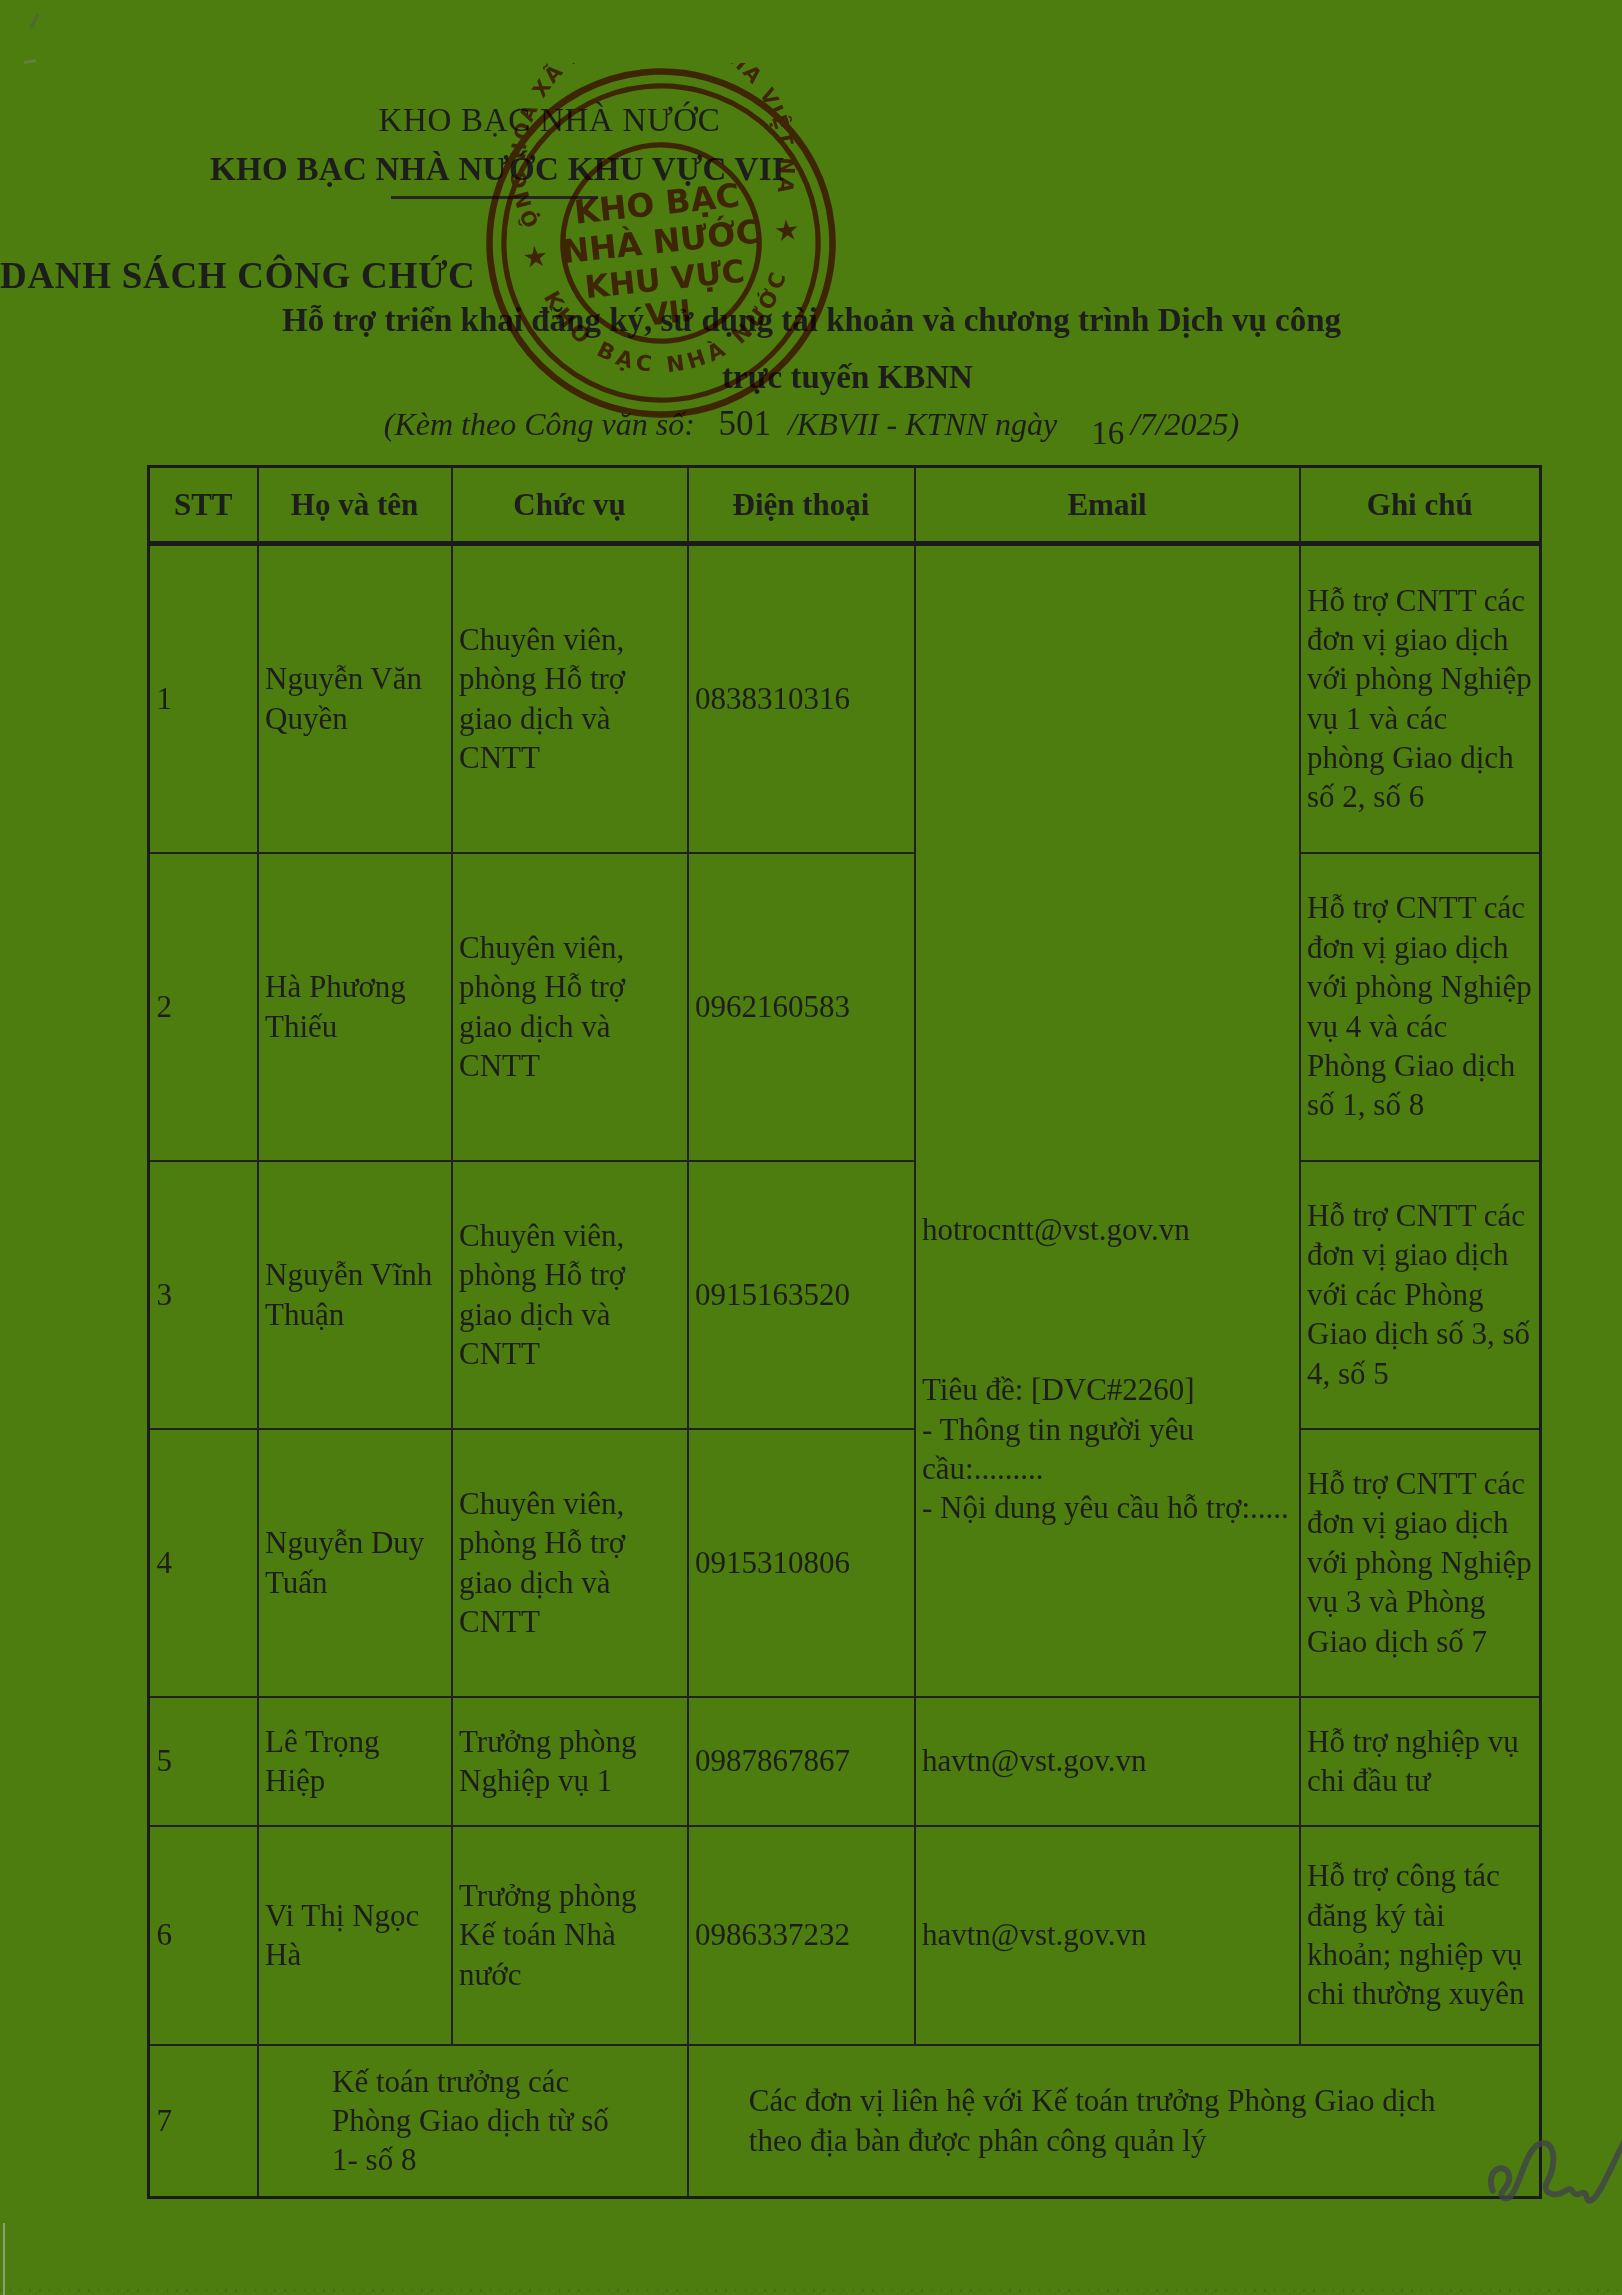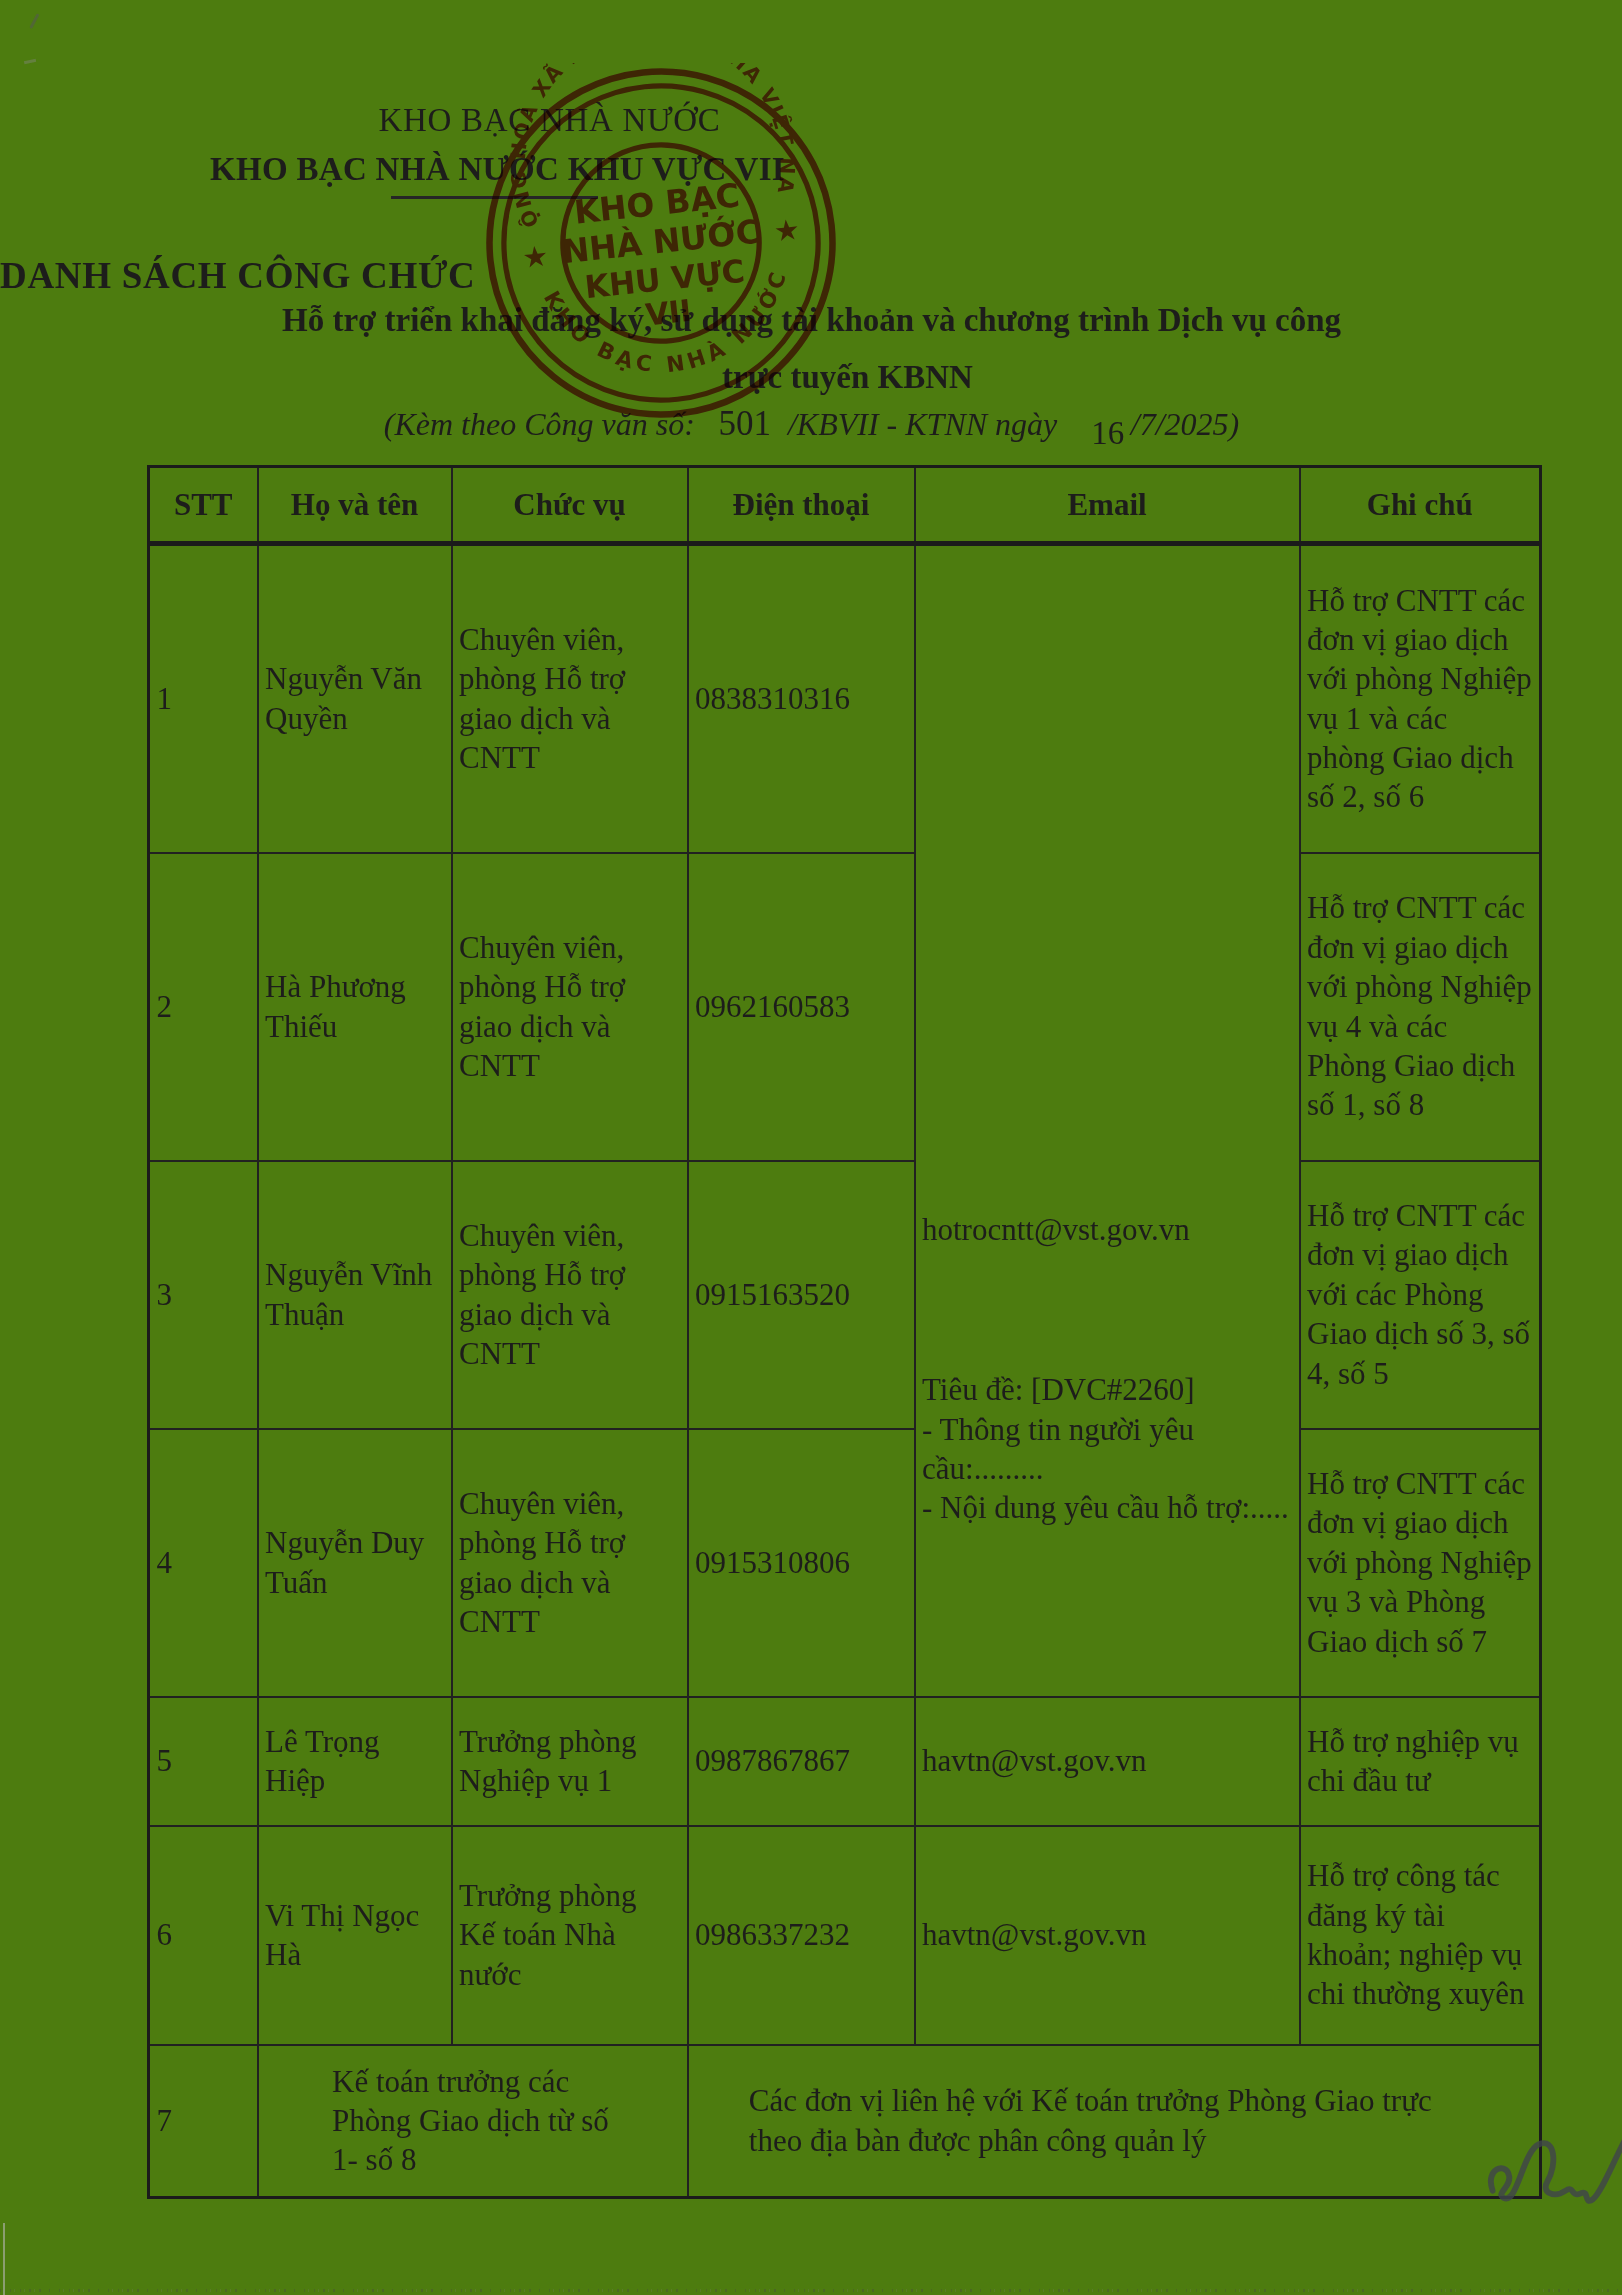--- a/index.html
+++ b/index.html
@@ -183,21 +183,21 @@
         <td>0986337232</td>
         <td>havtn@vst.gov.vn</td>
         <td>Hỗ trợ công tác đăng ký tài khoản; nghiệp vụ chi thường xuyên</td>
       </tr>
       <tr class="r7">
         <td>7</td>
         <td class="merged-name" colspan="2">
           <div class="merged-name-inner">Kế toán trưởng các Phòng Giao dịch từ số 1- số 8</div>
         </td>
         <td class="merged-detail" colspan="3">
-          <div class="merged-detail-inner">Các đơn vị liên hệ với Kế toán trưởng Phòng Giao trực theo địa bàn được phân công quản lý</div>
+          <div class="merged-detail-inner">Các đơn vị liên hệ với Kế toán trưởng Phòng Giao dịch theo địa bàn được phân công quản lý</div>
         </td>
       </tr>
     </tbody>
   </table>
 
   <svg class="signature" viewBox="0 0 230 210">
     <path d="M 14 96 C 2 62 34 52 39 72 C 44 90 18 100 31 107 C 52 118 60 36 85 25 C 110 14 113 56 98 82 C 88 99 108 108 126 96 C 139 87 134 108 150 100 C 162 94 154 120 168 109 C 181 98 196 58 220 12" fill="none" stroke="#40454a" stroke-width="9" stroke-linecap="round" stroke-linejoin="round" opacity="0.82"></path>
   </svg>
 
   <div class="scan-bottom"></div>

